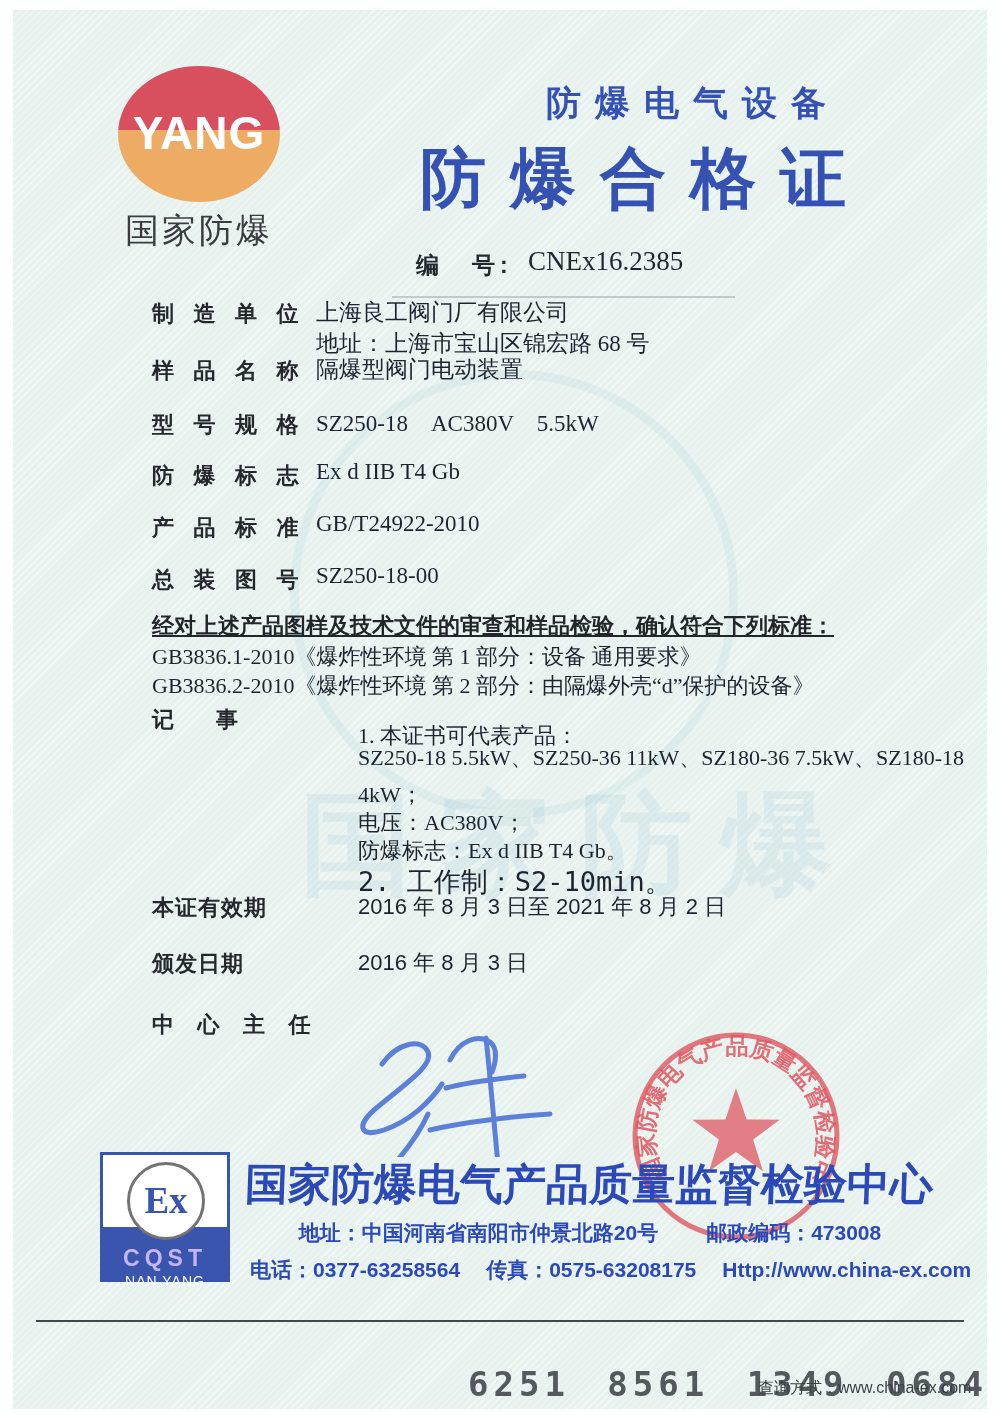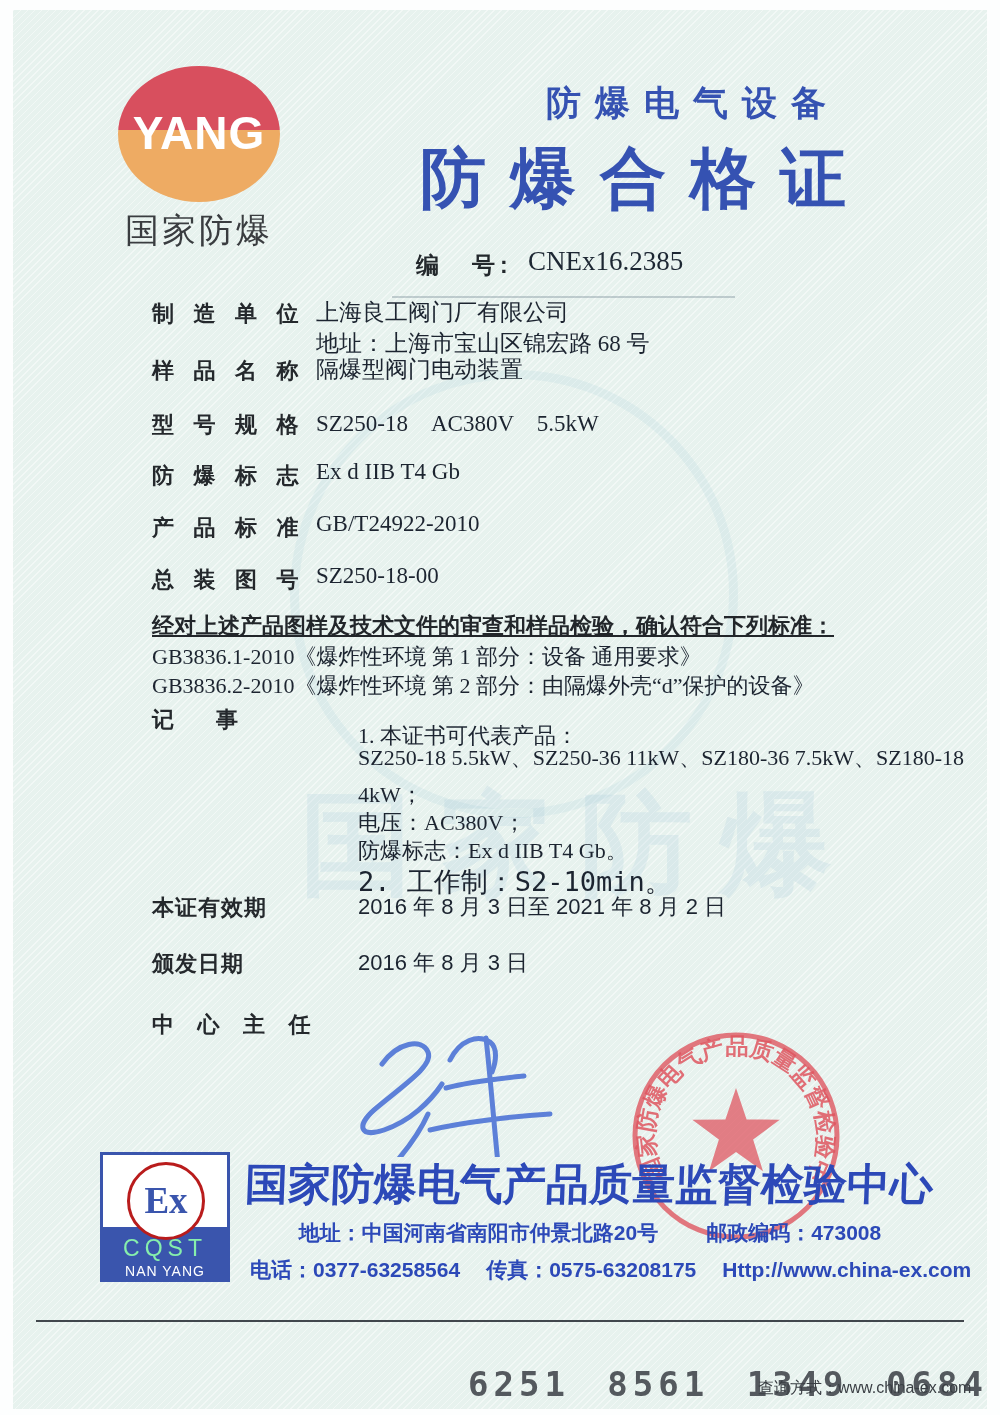--- a/index.html
+++ b/index.html
@@ -31,23 +31,23 @@
   .flabel{left:152px;font-size:22px;font-weight:bold;letter-spacing:7px;color:#24282c;
         font-family:Liberation Serif, serif;white-space:nowrap;}
   .fvalue{left:316px;font-size:23px;color:#1c2430;white-space:nowrap;}
   .sans-val{font-family:"Liberation Sans",sans-serif;font-size:22px;}
   .para{left:152px;font-size:22px;color:#22262a;font-family:"Liberation Sans",sans-serif;font-weight:600;white-space:nowrap;text-decoration:underline;}
   .std{left:152px;font-size:22px;color:#1c2430;white-space:nowrap;}
   .note-line{left:330px;font-size:22px;color:#1c2430;white-space:nowrap;margin-left:28px;}
   
   .exlogo{left:100px;top:1152px;width:130px;height:130px;border:3px solid #3a55ad;background:#ffffff;box-sizing:border-box;}
   .exband{position:absolute;left:0;right:0;bottom:0;height:52px;background:#3a55ad;text-align:center;}
-  .excqst{color:#86efac;font-family:"Liberation Sans",sans-serif;font-size:23px;letter-spacing:5px;margin-top:8px;}
+  .excqst{color:#c4b5fd;font-family:"Liberation Sans",sans-serif;font-size:23px;letter-spacing:5px;margin-top:18px;font-weight:bold;}
   .exny{color:#fff;font-family:"Liberation Sans",sans-serif;font-size:14px;letter-spacing:1px;margin-top:1px;}
-  .excircle{position:absolute;left:24px;top:7px;width:72px;height:72px;border:3px solid #b91c1c;border-radius:50%;
+  .excircle{position:absolute;left:24px;top:7px;width:72px;height:72px;border:3px solid #737373;border-radius:50%;
         background:#fff;text-align:center;line-height:72px;font-weight:bold;font-size:37px;color:#3a55ad;z-index:2;}
   .orgname{left:245px;top:1156px;width:690px;font-size:43px;font-weight:bold;color:#2c49b8;white-space:nowrap;
         letter-spacing:0px;transform:skewX(-2deg);}
   .orgline{left:250px;width:680px;text-align:center;color:#2c49b8;font-weight:bold;font-size:21px;
         font-family:"Liberation Sans",sans-serif;white-space:nowrap;}
   
   .sep{left:36px;top:1320px;width:928px;height:2px;background:#41474d;}
   .footnote{left:40px;top:1343px;font-size:17px;color:#2b2f33;font-weight:600;
         font-family:"Liberation Sans",sans-serif;white-space:nowrap;}
   .code{left:468px;top:1364px;font-size:34px;font-weight:bold;color:#54595e;letter-spacing:5px;word-spacing:12px;

